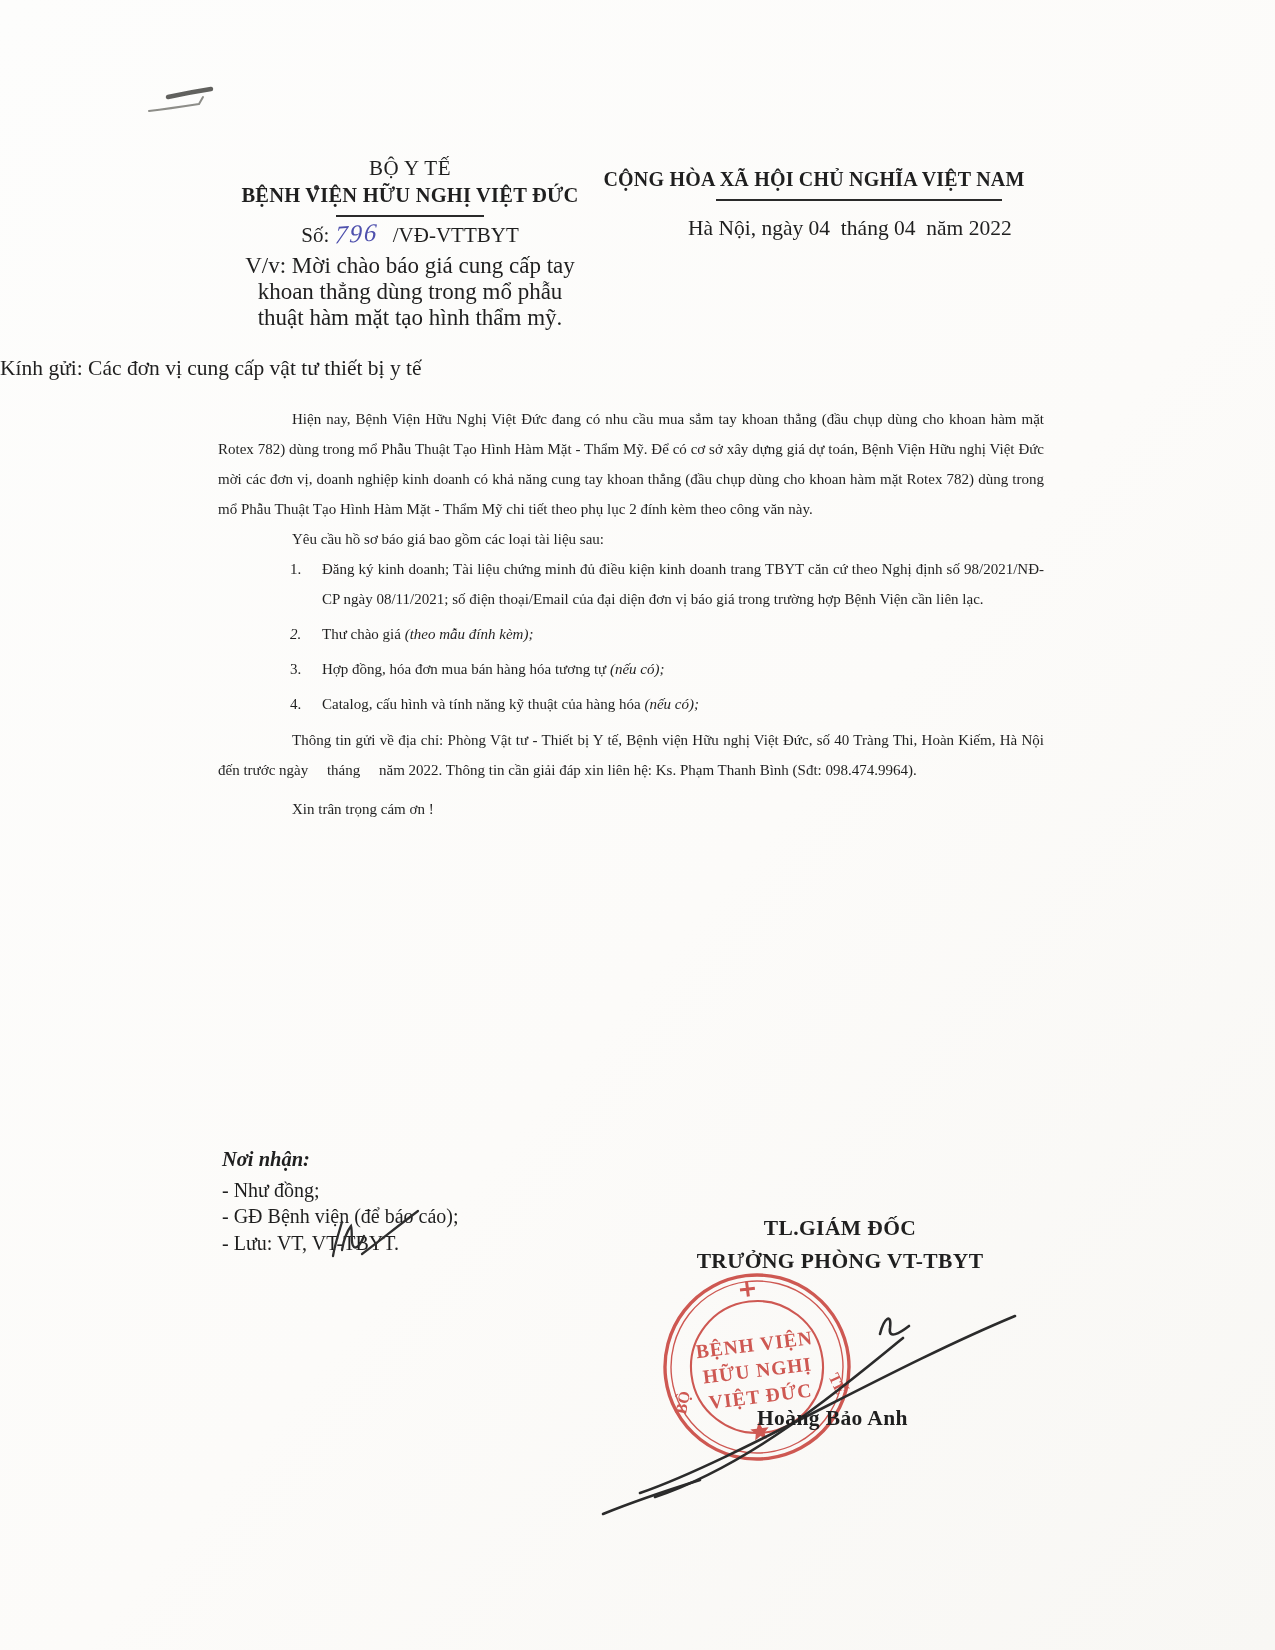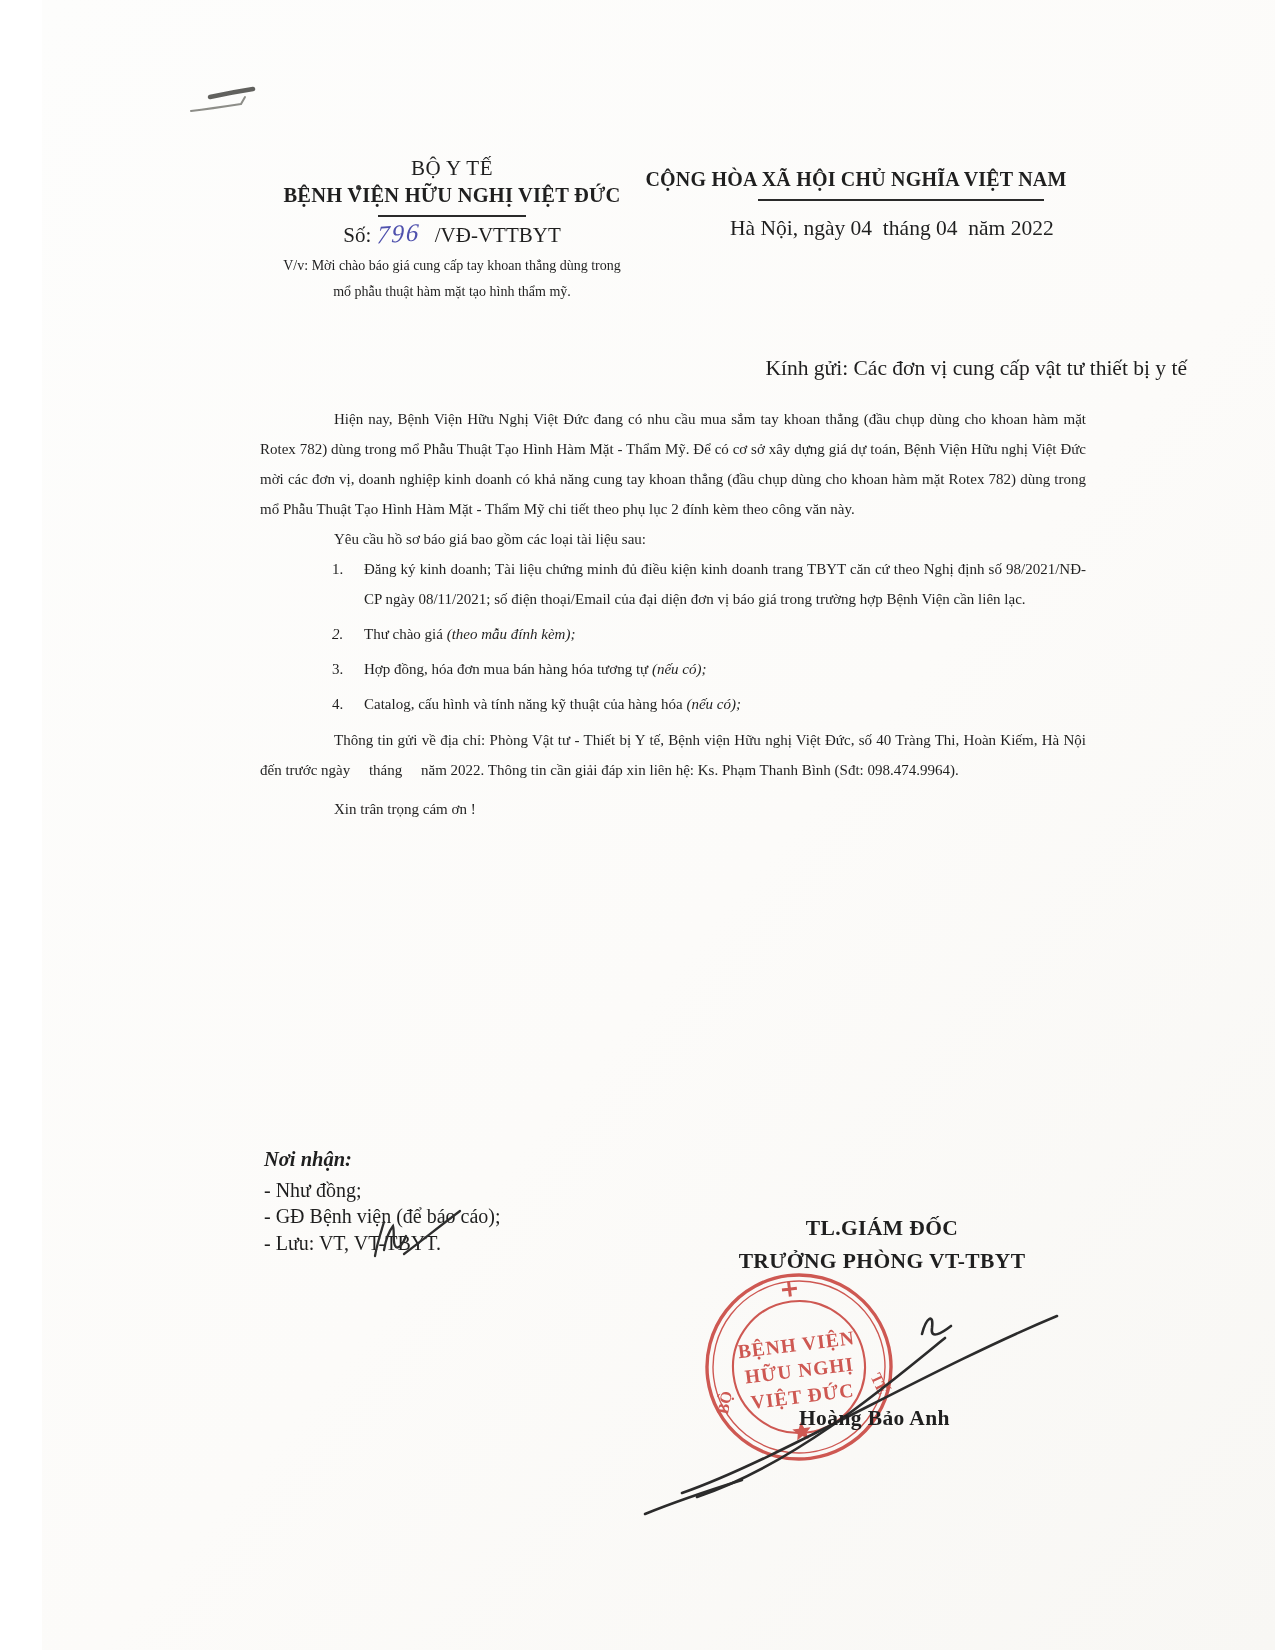--- a/index.html
+++ b/index.html
@@ -5,41 +5,40 @@
   html,body{margin:0;padding:0;}
   body{
     width:1275px;height:1650px;position:relative;overflow:hidden;
     background:#fff;
     font-family:"Liberation Serif","DejaVu Serif",serif;
     color:#1f1f1f;
   }
   .page{
     position:absolute;inset:0;
     background:linear-gradient(130deg,#fdfdfc 0%,#fcfbf9 55%,#f8f7f4 100%);
-    margin-left:42px;
   }
   
   .header-left{position:absolute;left:226px;top:156px;width:368px;text-align:center;}
   .ministry{font-size:21px;letter-spacing:.5px;}
   .hospital{font-size:20.5px;font-weight:bold;margin-top:3px;white-space:nowrap;letter-spacing:.2px;}
   .name-underline{width:148px;height:2px;background:#2a2a2a;margin:8px auto 0;}
   .number-line{font-size:21px;margin-top:3px;white-space:nowrap;}
   .handwritten-number{
     display:inline-block;color:#4f51ad;font-size:25px;font-style:italic;
     transform:rotate(-4deg) skewX(-8deg);margin:0 14px 0 6px;letter-spacing:2px;
   }
-  .subject{font-size:14px;line-height:26px;margin:5px auto 0;width:344px;}
+  .subject{font-size:23px;line-height:26px;margin:5px auto 0;width:344px;}
   .header-right{position:absolute;left:596px;top:168px;width:436px;text-align:center;}
   .motto1{font-size:20px;font-weight:bold;white-space:nowrap;letter-spacing:.2px;}
   .motto2{font-size:21px;font-weight:bold;margin-top:6px;letter-spacing:.3px;}
   .motto-underline{width:286px;height:2px;background:#2a2a2a;margin:8px 0 0 120px;}
   .date-line{font-size:21.5px;margin-top:15px;text-align:left;padding-left:92px;white-space:pre;}
   .corner-dot{position:absolute;left:314px;top:185px;width:5px;height:5px;border-radius:50%;background:#3a3a3a;}
   
-  .salutation{position:absolute;left:0;top:356px;width:1145px;text-align:right;font-size:21.5px;}
+  .salutation{position:absolute;left:0;top:356px;width:1145px;text-align:left;font-size:21.5px;}
   .body-flow{position:absolute;left:218px;top:404px;width:826px;font-size:15px;line-height:30px;text-align:justify;}
   .p-indent{text-indent:74px;}
   .list{margin-left:72px;}
   .li{position:relative;padding-left:32px;}
   .li + .li{margin-top:5px;}
   .li .num{position:absolute;left:0;top:0;}
   .li .num.italic{font-style:italic;}
   .p3{text-indent:74px;margin-top:6px;}
   .closing{text-indent:74px;margin-top:9px;}
   

